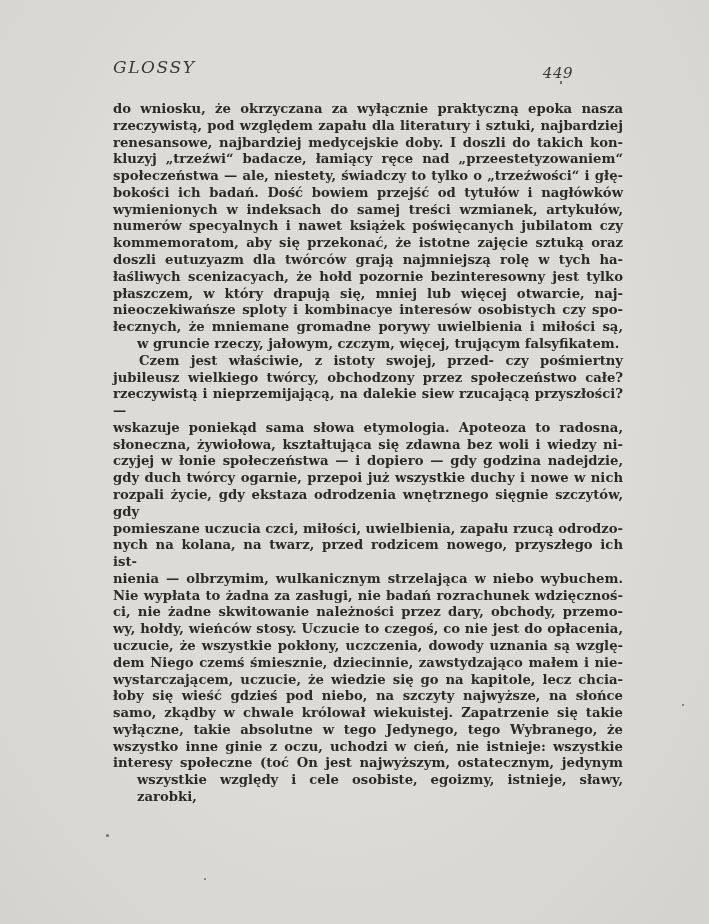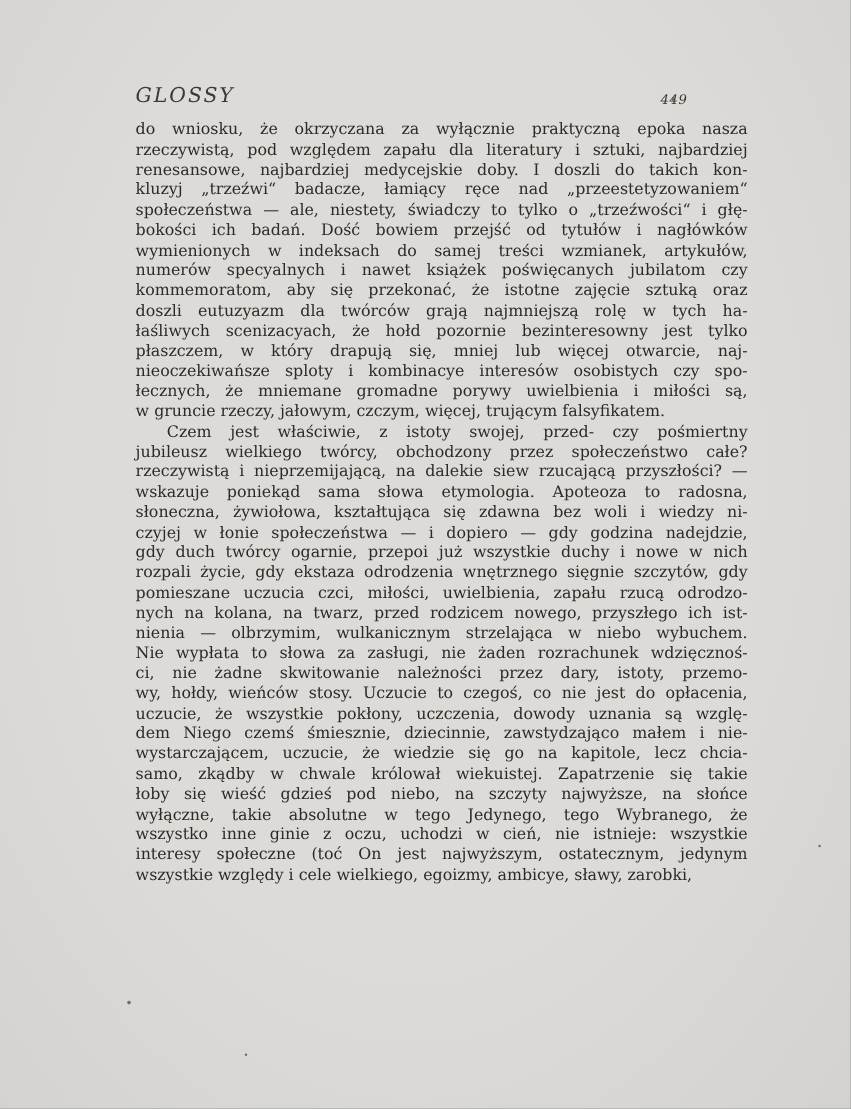--- a/index.html
+++ b/index.html
@@ -8,56 +8,57 @@
     width: 709px;
     height: 924px;
     margin: 0;
     background: radial-gradient(ellipse at 48% 42%, #dcdbd7 55%, #d3d2ce 100%);
     overflow: hidden;
     font-family: "DejaVu Serif", "Liberation Serif", serif;
   }
   .header {
     position: absolute;
     left: 113px;
-    top: 70px;
+    top: 57px;
     width: 510px;
     display: flex;
     justify-content: space-between;
     align-items: flex-start;
   }
   .running-title {
     font-style: italic;
     font-size: 17px;
     letter-spacing: 1.6px;
     color: #3a3936;
   }
   .page-number {
     font-style: italic;
-    font-size: 11px;
+    font-size: 15px;
     letter-spacing: 0.5px;
     color: #3a3936;
     margin-right: 50px;
     margin-top: 7px;
   }
   .body-text {
     position: absolute;
     left: 113px;
     top: 101px;
     width: 510px;
     color: #2b2a27;
   }
   .line {
     font-size: 13.2px;
     line-height: 16.78px;
     text-align: justify;
     text-align-last: justify;
     white-space: normal;
     text-rendering: optimizeLegibility;
+    font-weight: bold;
   }
-  .line.no-stretch { text-align-last: left; }
+  .line.no-stretch { text-align-last: left; margin-left: 24px; }
   .line.indent { text-indent: 26px; }
   .speck {
     position: absolute;
     width: 3px; height: 3px;
     border-radius: 50%;
     background: #55534e;
     opacity: 0.8;
   }
   .speck.s1 { left: 106px; top: 834px; }
   .speck.s2 { left: 204px; top: 878px; width: 2px; height: 2px; }
@@ -93,31 +94,31 @@
       <div class="line">jubileusz wielkiego twórcy, obchodzony przez społeczeństwo całe?</div>
       <div class="line">rzeczywistą i nieprzemijającą, na dalekie siew rzucającą przyszłości? —</div>
       <div class="line">wskazuje poniekąd sama słowa etymologia.  Apoteoza to radosna,</div>
       <div class="line">słoneczna, żywiołowa, kształtująca się zdawna bez woli i wiedzy ni-</div>
       <div class="line">czyjej w łonie społeczeństwa — i dopiero — gdy godzina nadejdzie,</div>
       <div class="line">gdy duch twórcy ogarnie, przepoi już wszystkie duchy i nowe w nich</div>
       <div class="line">rozpali życie, gdy ekstaza odrodzenia wnętrznego sięgnie szczytów, gdy</div>
       <div class="line">pomieszane uczucia czci, miłości, uwielbienia, zapału rzucą odrodzo-</div>
       <div class="line">nych na kolana, na twarz, przed rodzicem nowego, przyszłego ich ist-</div>
       <div class="line">nienia — olbrzymim, wulkanicznym strzelająca w niebo wybuchem.</div>
-      <div class="line">Nie wypłata to słowa za zasługi, nie żaden rozrachunek wdzięcznoś-</div>
-      <div class="line">ci, nie żadne skwitowanie należności przez dary, istoty, przemo-</div>
+      <div class="line">Nie wypłata to żadna za zasługi, nie badań rozrachunek wdzięcznoś-</div>
+      <div class="line">ci, nie żadne skwitowanie należności przez dary, obchody, przemo-</div>
       <div class="line">wy, hołdy, wieńców stosy. Uczucie to czegoś, co nie jest do opłacenia,</div>
       <div class="line">uczucie, że wszystkie pokłony, uczczenia, dowody uznania są wzglę-</div>
       <div class="line">dem Niego czemś śmiesznie, dziecinnie, zawstydzająco małem i nie-</div>
       <div class="line">wystarczającem, uczucie, że wiedzie się go na kapitole, lecz chcia-</div>
+      <div class="line">łoby się wieść gdzieś pod niebo, na szczyty najwyższe, na słońce</div>
       <div class="line">samo, zkądby w chwale królował wiekuistej.  Zapatrzenie się takie</div>
-      <div class="line">łoby się wieść gdzieś pod niebo, na szczyty najwyższe, na słońce</div>
       <div class="line">wyłączne, takie absolutne w tego Jedynego, tego Wybranego, że</div>
       <div class="line">wszystko inne ginie z oczu, uchodzi w cień, nie istnieje:  wszystkie</div>
       <div class="line">interesy społeczne (toć On jest najwyższym, ostatecznym, jedynym</div>
-      <div class="line no-stretch">wszystkie względy i cele wielkiego, egoizmy, ambicye, sławy, zarobki,</div>
+      <div class="line no-stretch">wszystkie względy i cele osobiste, egoizmy, istnieje, sławy, zarobki,</div>
     </div>
 
   <div class="speck s1"></div>
   <div class="speck s2"></div>
   <div class="speck s3"></div>
   <div class="speck s4"></div>
 </div>
 
 </body></html>

